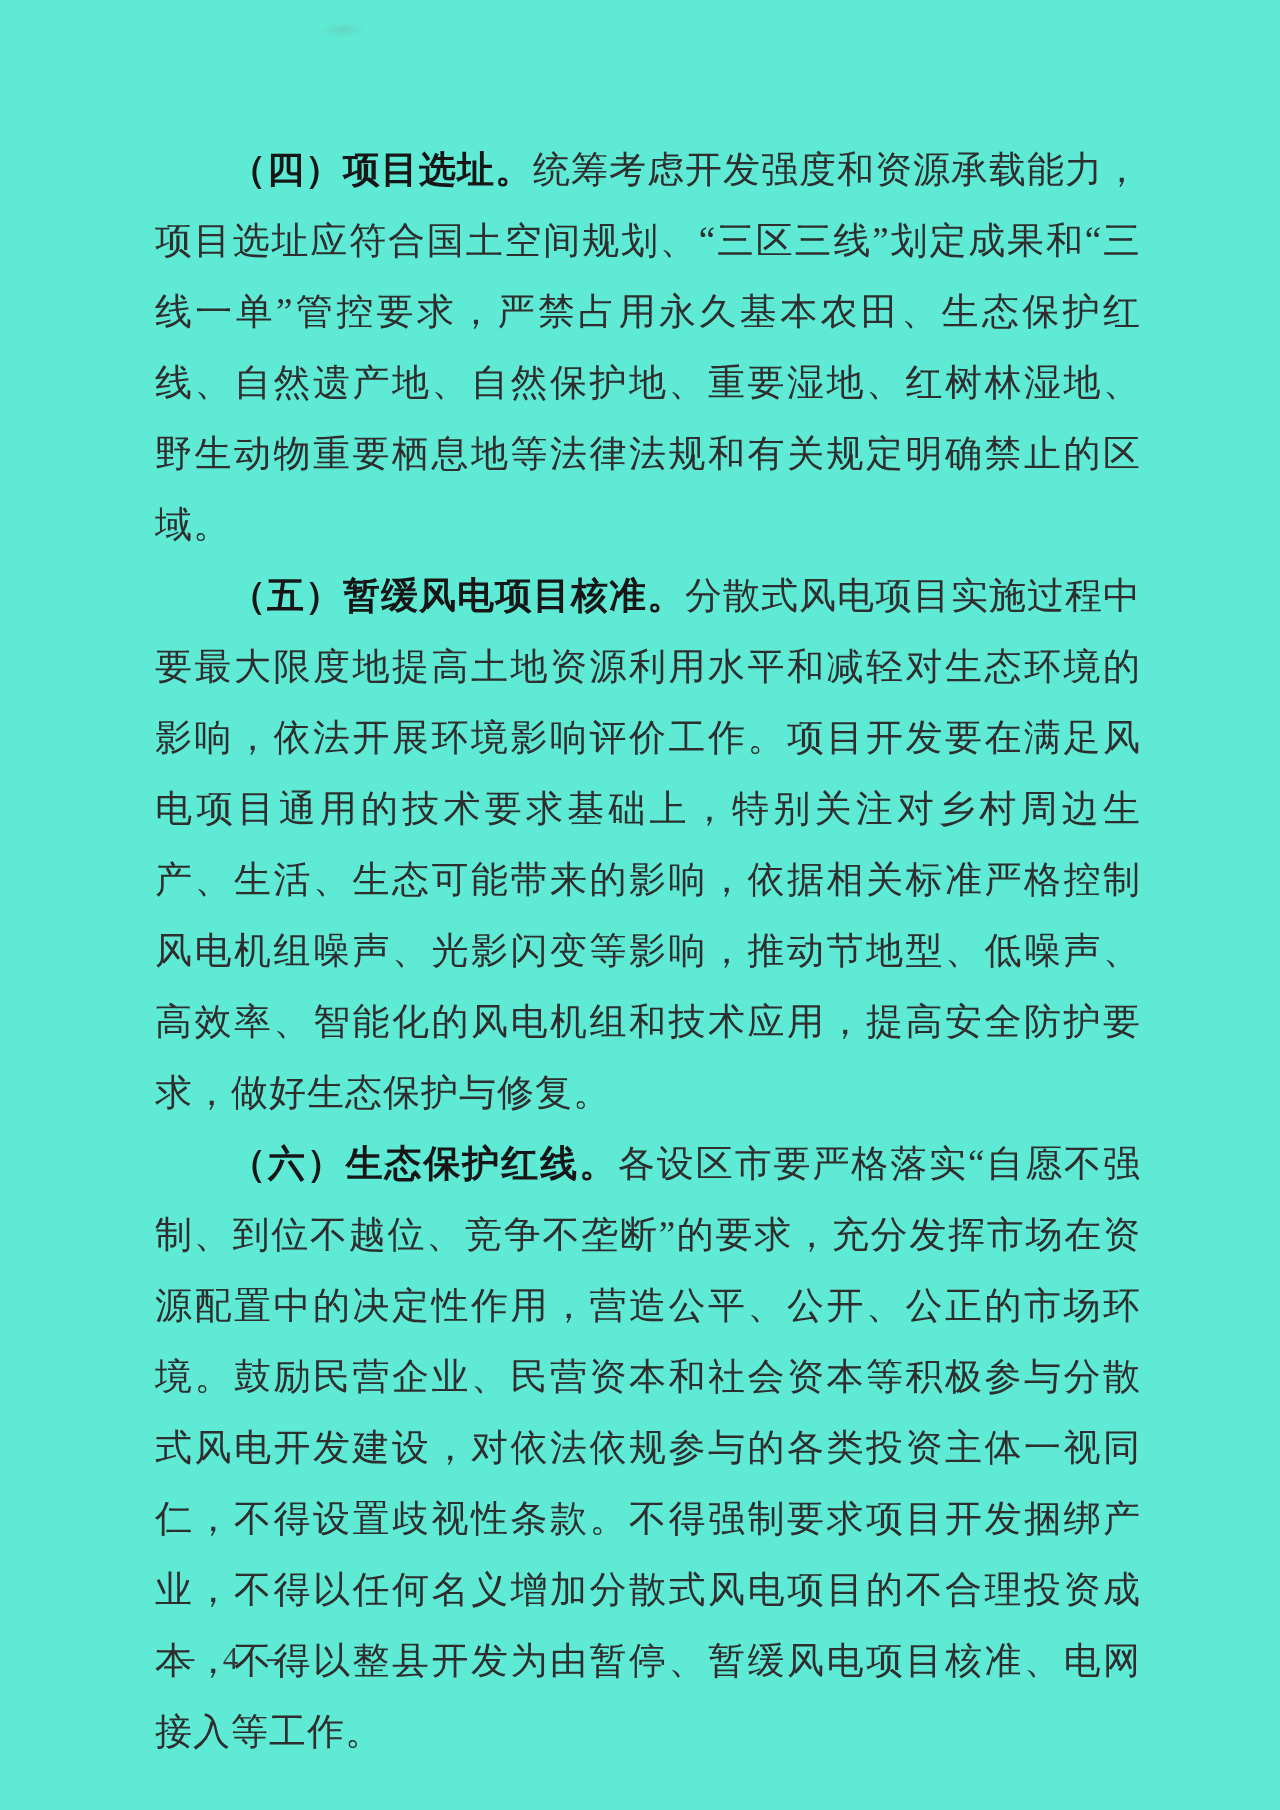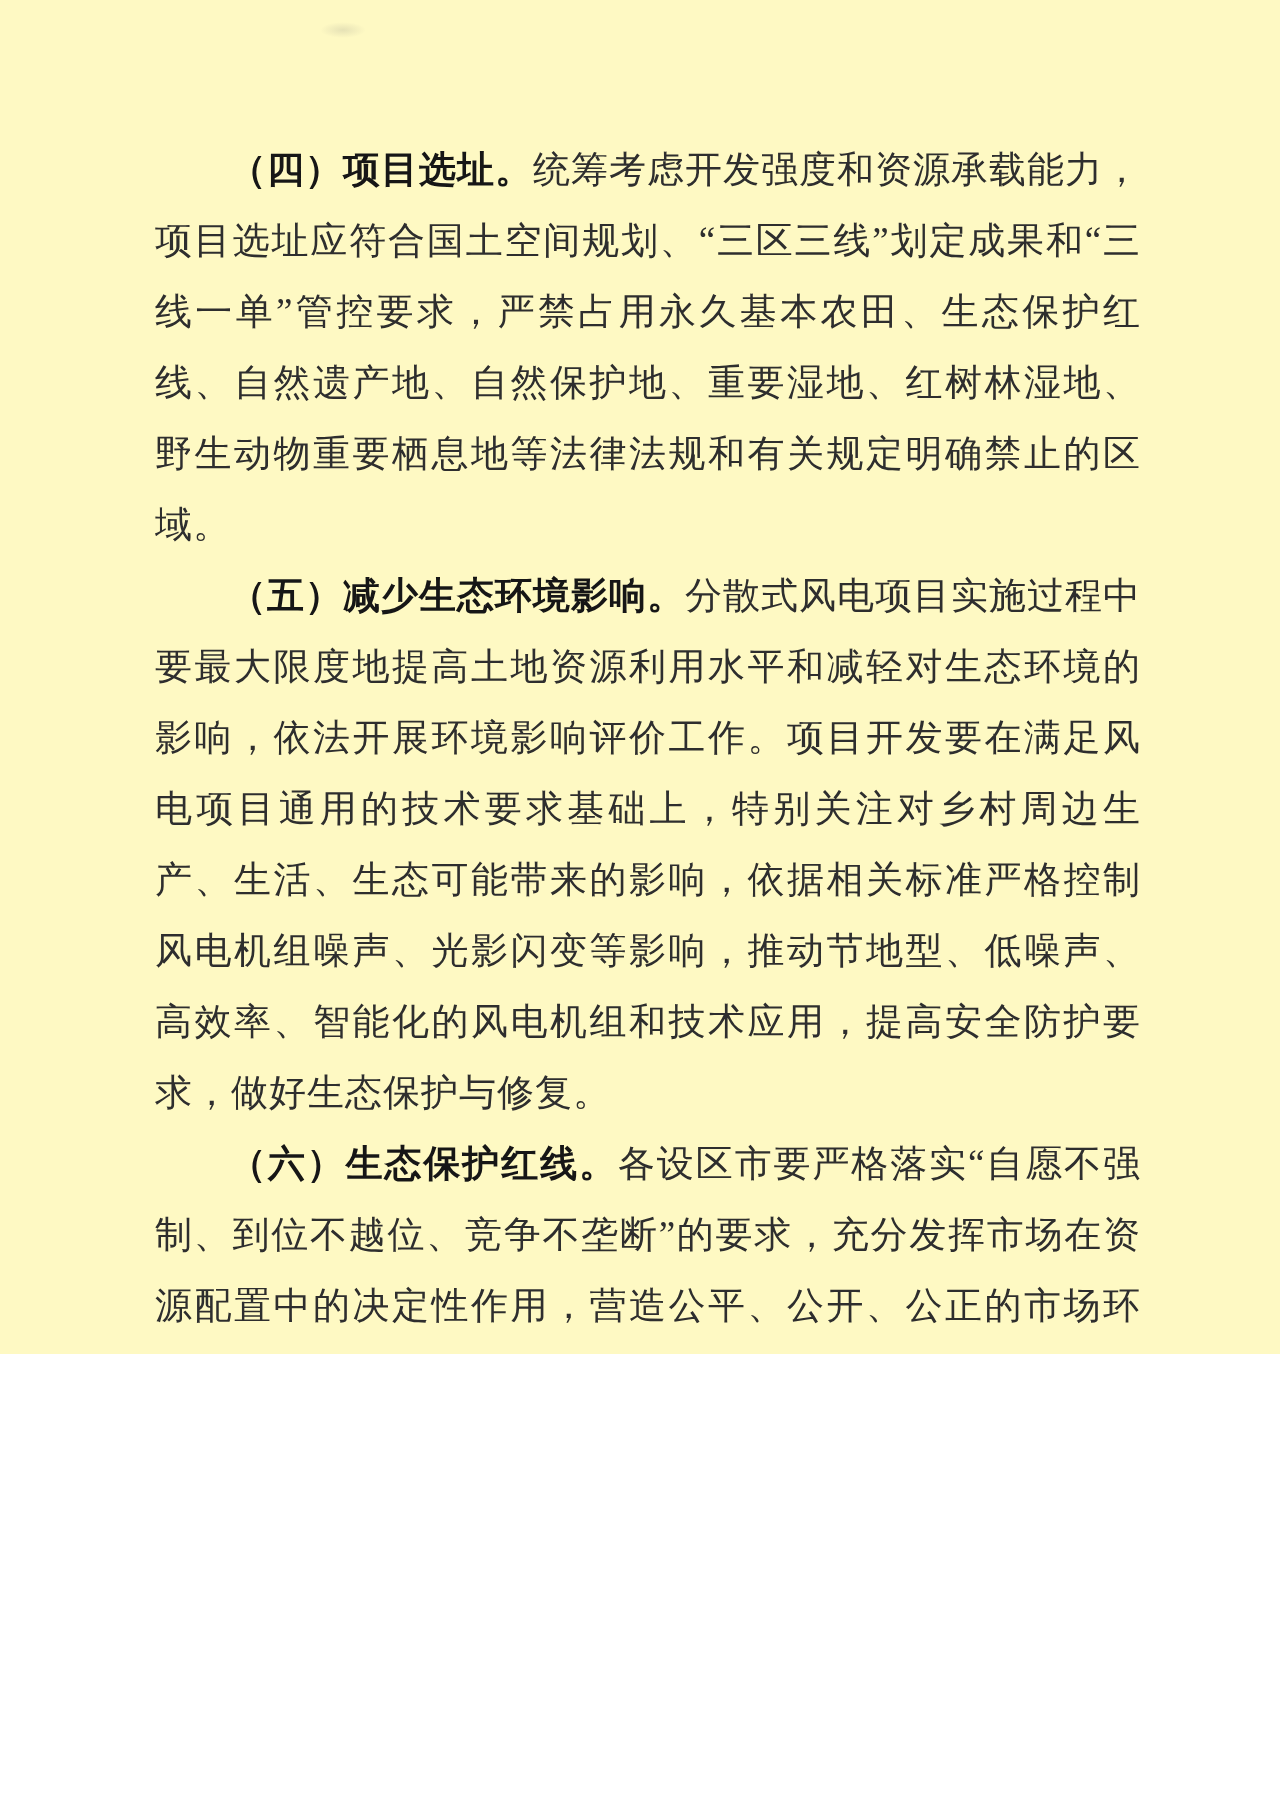--- a/index.html
+++ b/index.html
@@ -3,22 +3,22 @@
 <meta charset="utf-8">
 <style>
   html, body {
     margin: 0;
     padding: 0;
     background: #ffffff;
   }
   .page {
     position: relative;
     width: 1280px;
-    height: 1354px;
-    background: #fef9c3;
+    height: 1810px;
+    background: #5eead4;
     overflow: hidden;
     font-family: "Liberation Serif", "DejaVu Serif", serif;
     color: #2e2e2e;
   }
   
   .smudge {
     position: absolute;
     left: 320px;
     top: 22px;
     width: 46px;
@@ -63,21 +63,21 @@
 <body>
 
 <div class="page">
 
   <div class="smudge"></div>
 
   <div class="content">
 
     <p class="para"><span class="heading">（四）项目选址。</span><span class="body">统筹考虑开发强度和资源承载能力，项目选址应符合国土空间规划、“三区三线”划定成果和“三线一单”管控要求，严禁占用永久基本农田、生态保护红线、自然遗产地、自然保护地、重要湿地、红树林湿地、野生动物重要栖息地等法律法规和有关规定明确禁止的区域。</span></p>
 
-    <p class="para"><span class="heading">（五）减少生态环境影响。</span><span class="body">分散式风电项目实施过程中要最大限度地提高土地资源利用水平和减轻对生态环境的影响，依法开展环境影响评价工作。项目开发要在满足风电项目通用的技术要求基础上，特别关注对乡村周边生产、生活、生态可能带来的影响，依据相关标准严格控制风电机组噪声、光影闪变等影响，推动节地型、低噪声、高效率、智能化的风电机组和技术应用，提高安全防护要求，做好生态保护与修复。</span></p>
+    <p class="para"><span class="heading">（五）暂缓风电项目核准。</span><span class="body">分散式风电项目实施过程中要最大限度地提高土地资源利用水平和减轻对生态环境的影响，依法开展环境影响评价工作。项目开发要在满足风电项目通用的技术要求基础上，特别关注对乡村周边生产、生活、生态可能带来的影响，依据相关标准严格控制风电机组噪声、光影闪变等影响，推动节地型、低噪声、高效率、智能化的风电机组和技术应用，提高安全防护要求，做好生态保护与修复。</span></p>
 
     <p class="para"><span class="heading">（六）生态保护红线。</span><span class="body">各设区市要严格落实“自愿不强制、到位不越位、竞争不垄断”的要求，充分发挥市场在资源配置中的决定性作用，营造公平、公开、公正的市场环境。鼓励民营企业、民营资本和社会资本等积极参与分散式风电开发建设，对依法依规参与的各类投资主体一视同仁，不得设置歧视性条款。不得强制要求项目开发捆绑产业，不得以任何名义增加分散式风电项目的不合理投资成本，不得以整县开发为由暂停、暂缓风电项目核准、电网接入等工作。</span></p>
 
   </div>
 
   <div class="page-number">－ 4 －</div>
 
 </div>
 
 </body></html>

